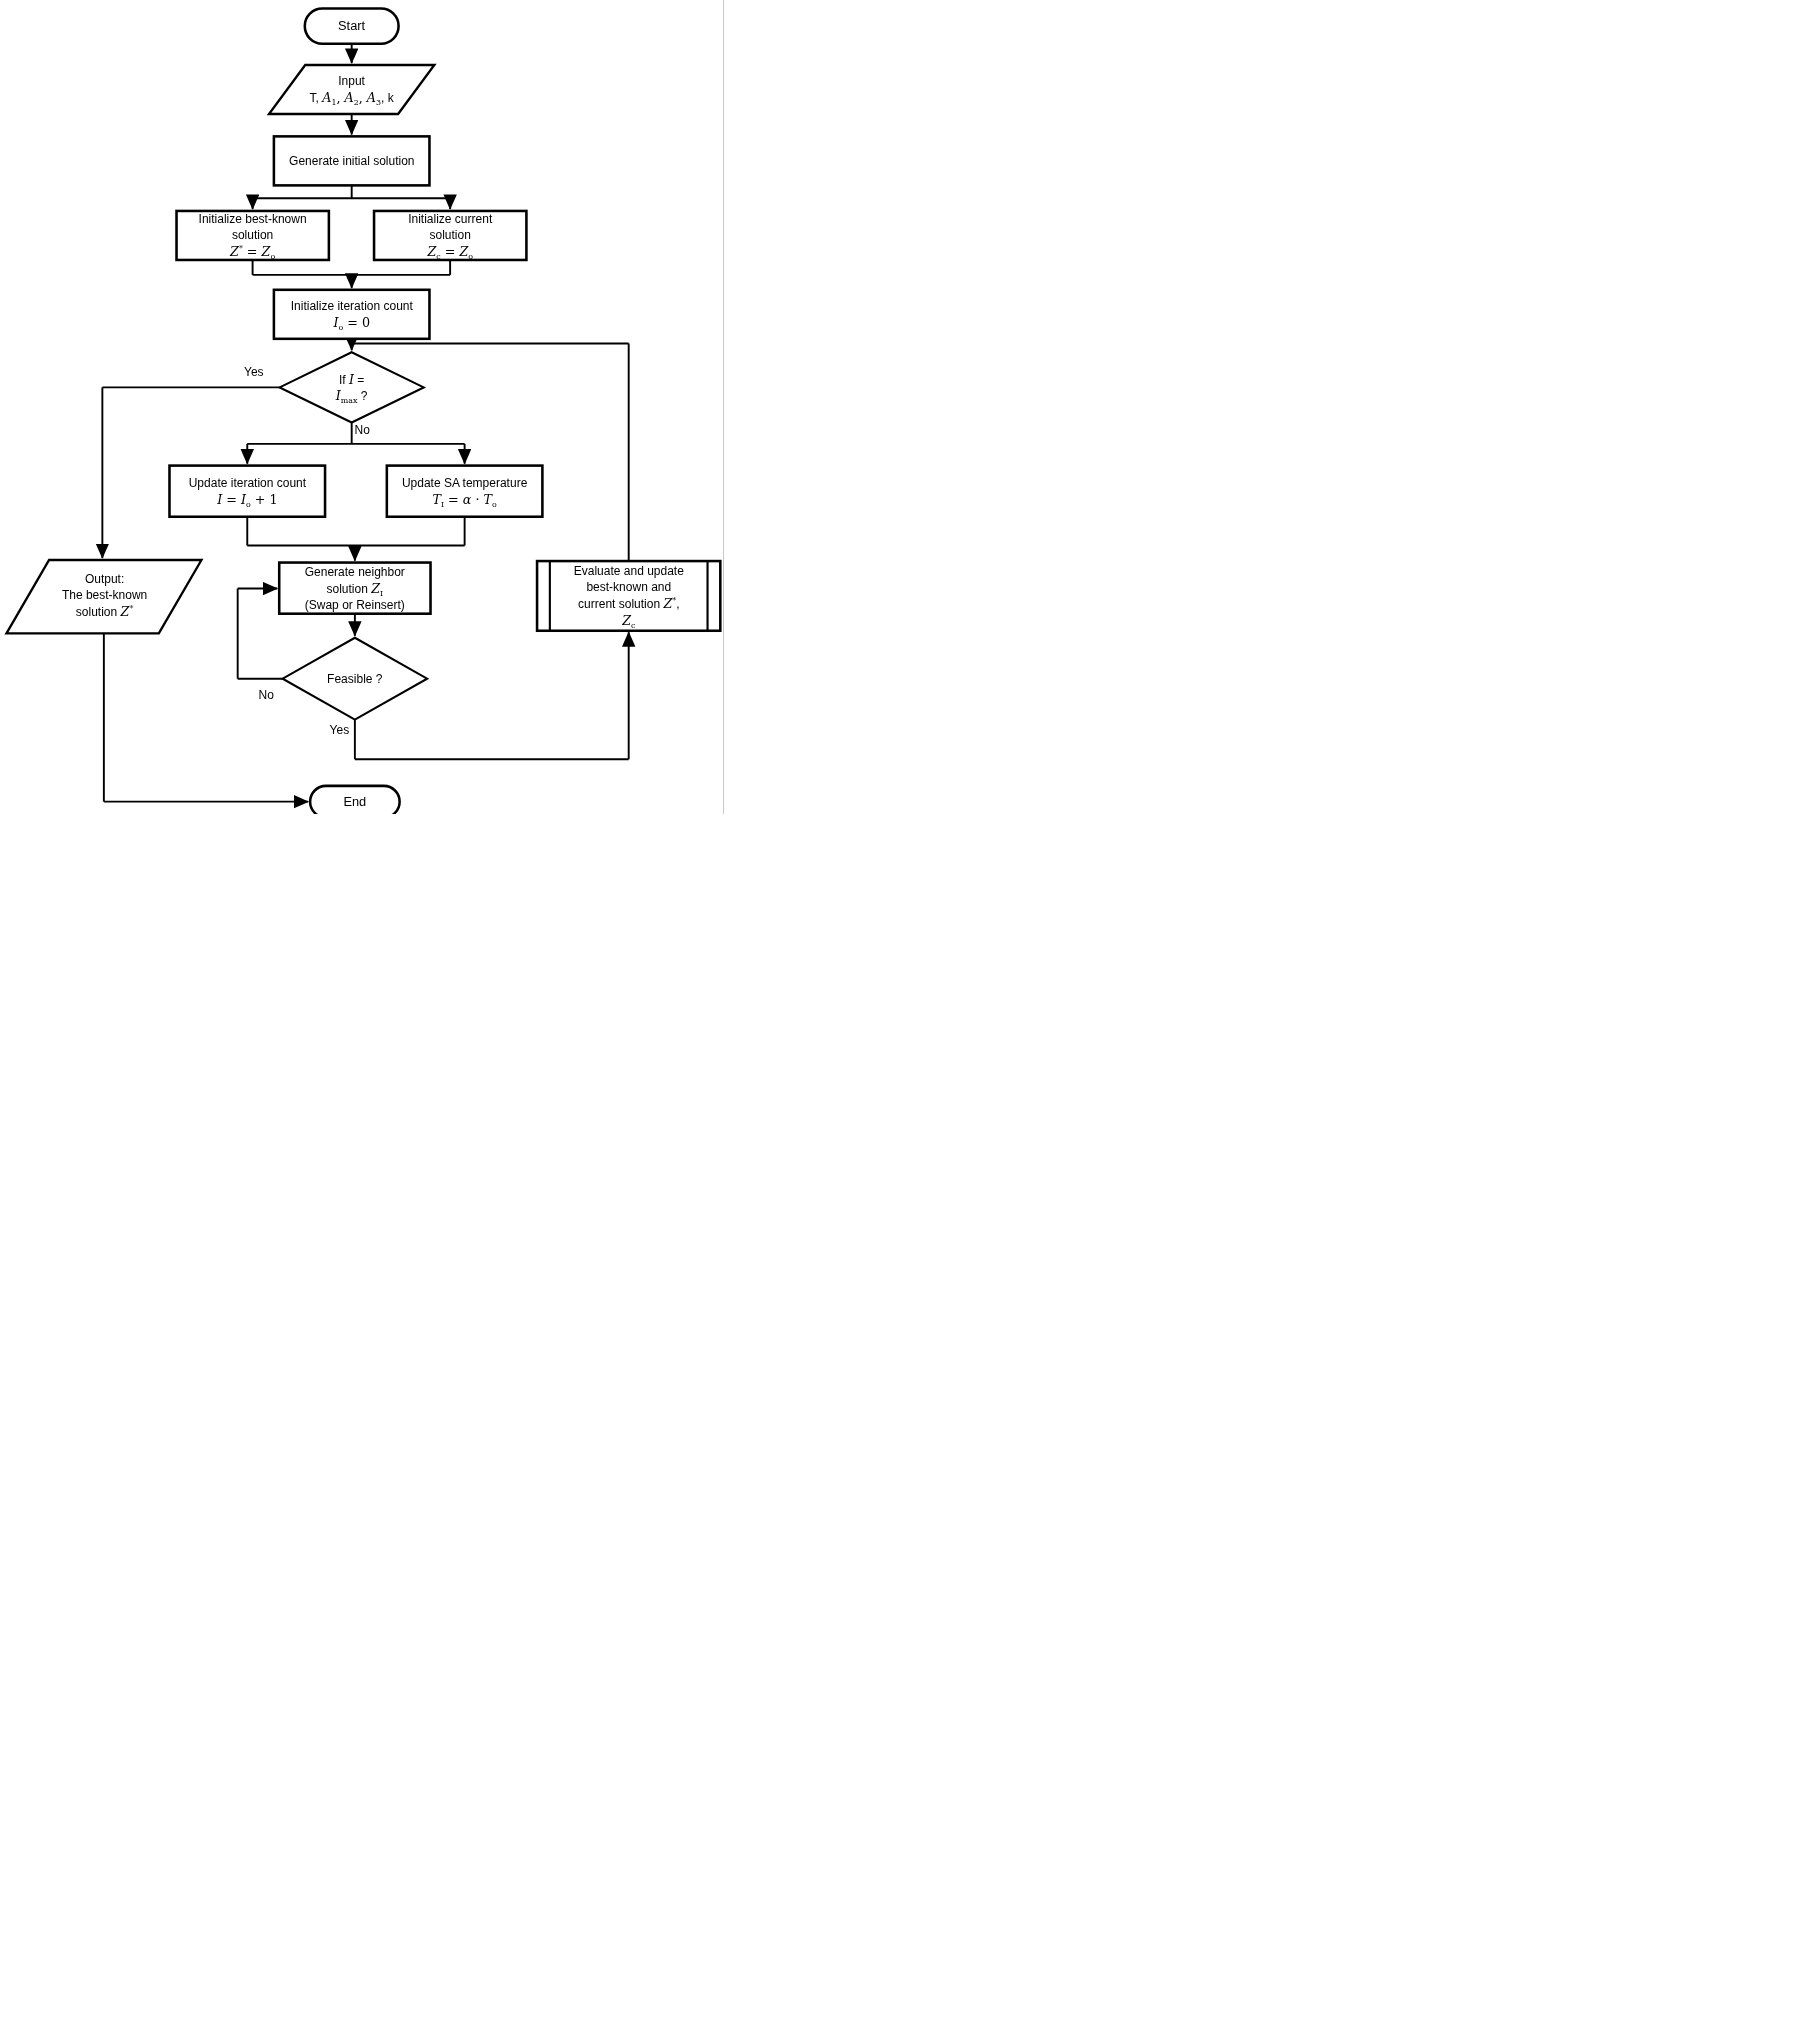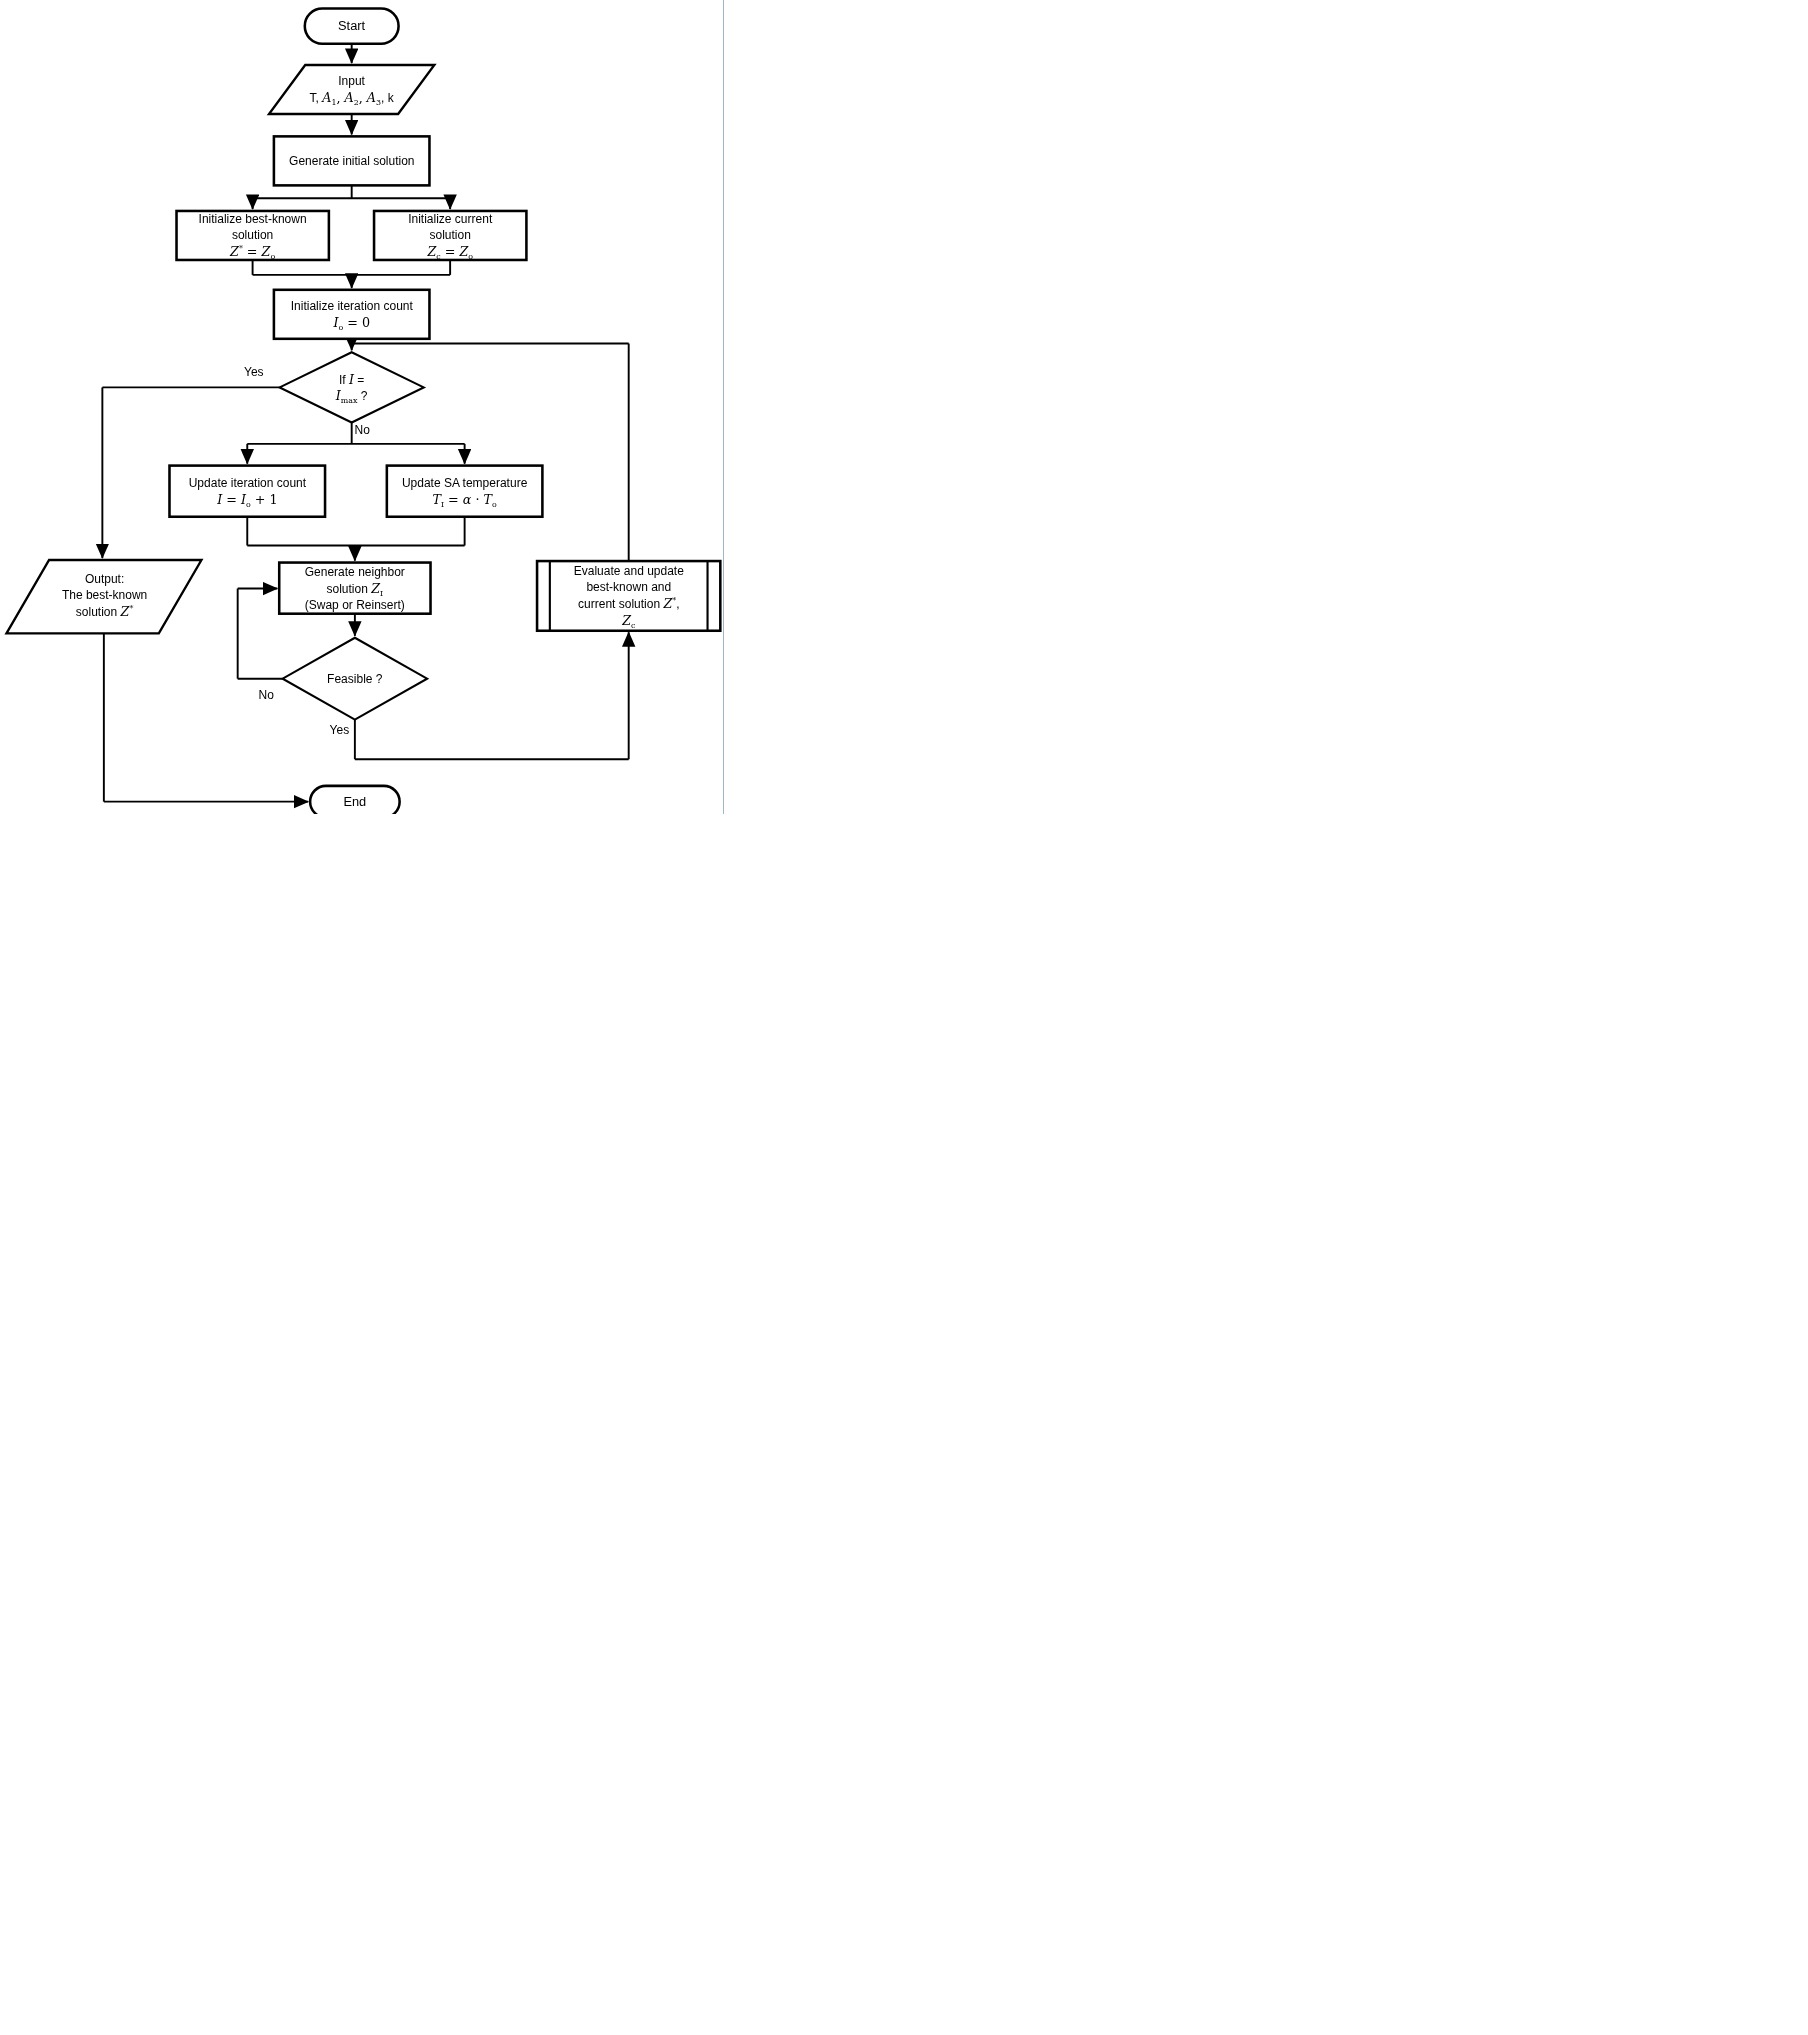--- a/index.html
+++ b/index.html
@@ -1,16 +1,16 @@
 <!DOCTYPE html>
 <html style="font-size:8.5px"><head>
 <meta charset="utf-8">
 <style>
   html,body{margin:0;padding:0;background:#ffffff;}
-  #canvas{position:relative;width:724px;height:814px;background:#0c4a6e;overflow:hidden;}
+  #canvas{position:relative;width:724px;height:814px;background:#737373;overflow:hidden;}
   #stage{position:absolute;left:0;top:0;width:1809px;height:2035px;
          transform:scale(0.4);transform-origin:0 0;background:#ffffff;}
   #wires{position:absolute;left:0;top:0;}
   .node-label{position:absolute;display:flex;flex-direction:column;align-items:center;
     justify-content:center;text-align:center;color:#000;
     font:30px/1.32 "Liberation Sans", sans-serif;}
   .node-label .ln{white-space:nowrap;}
   .edge-label{position:absolute;display:flex;align-items:center;justify-content:center;
     color:#000;font:30px/1 "Liberation Sans", sans-serif;}
   .math{font-family:"DejaVu Serif", serif;font-size:1.06em;}

